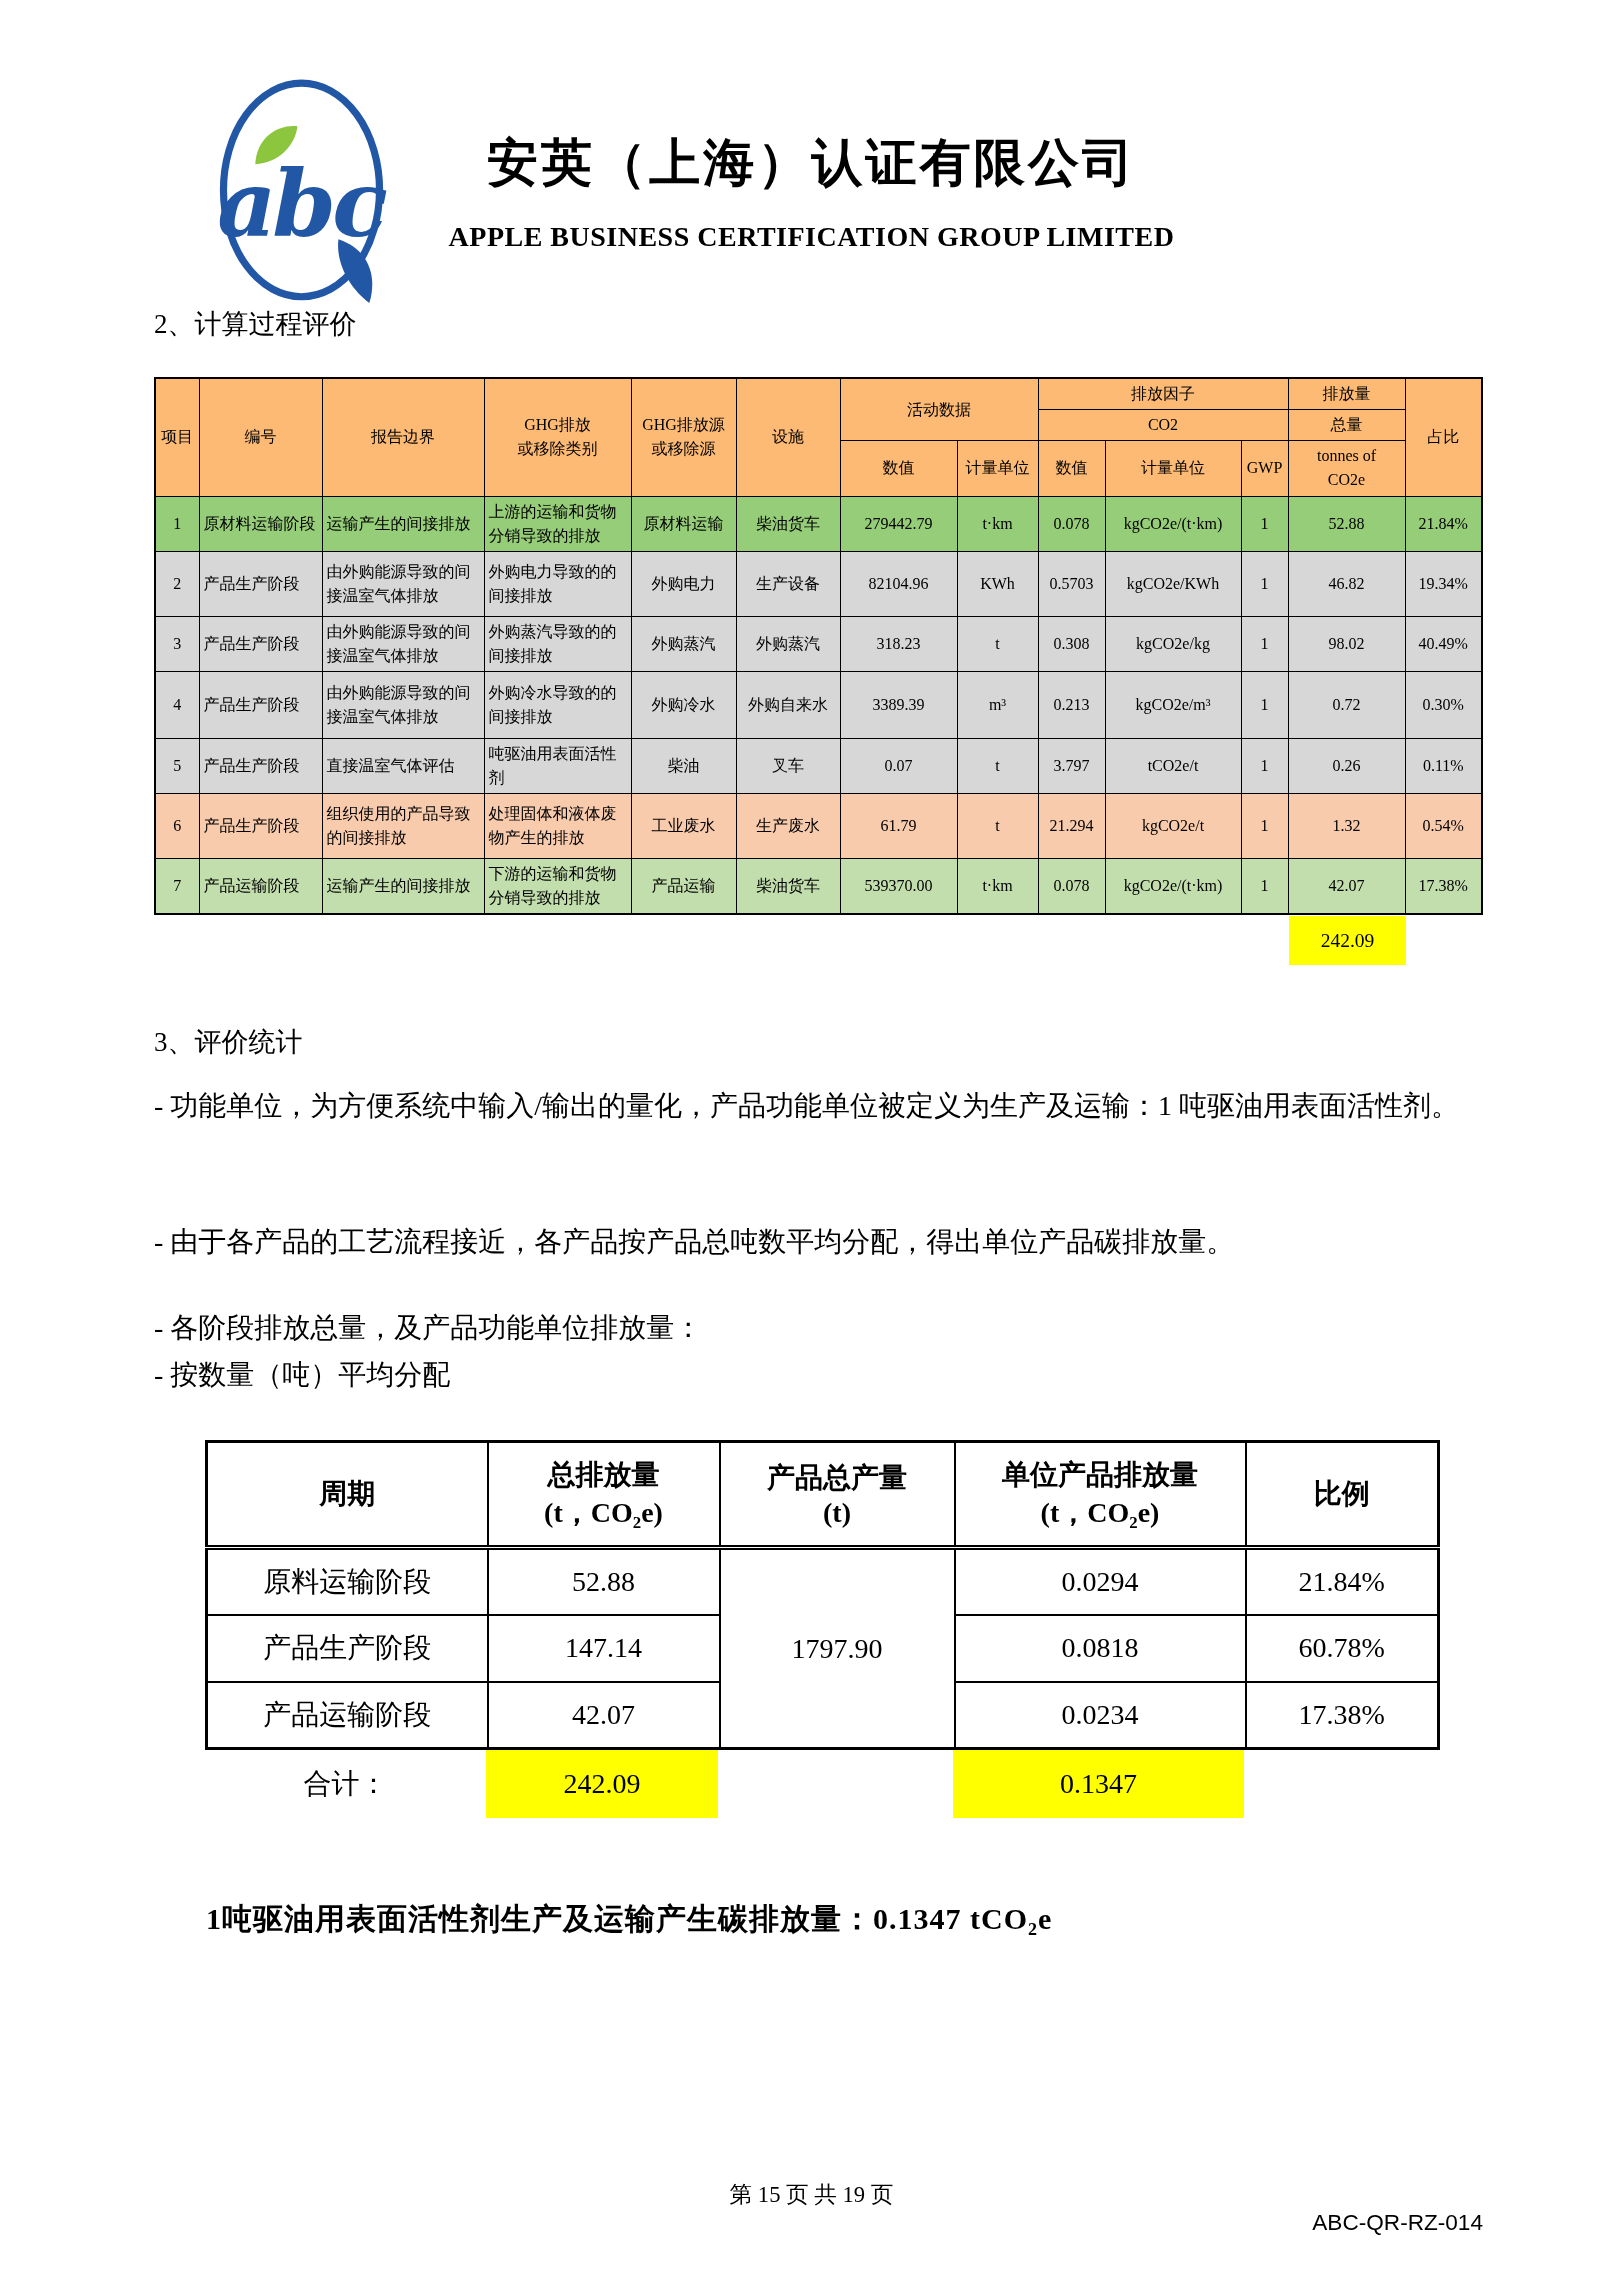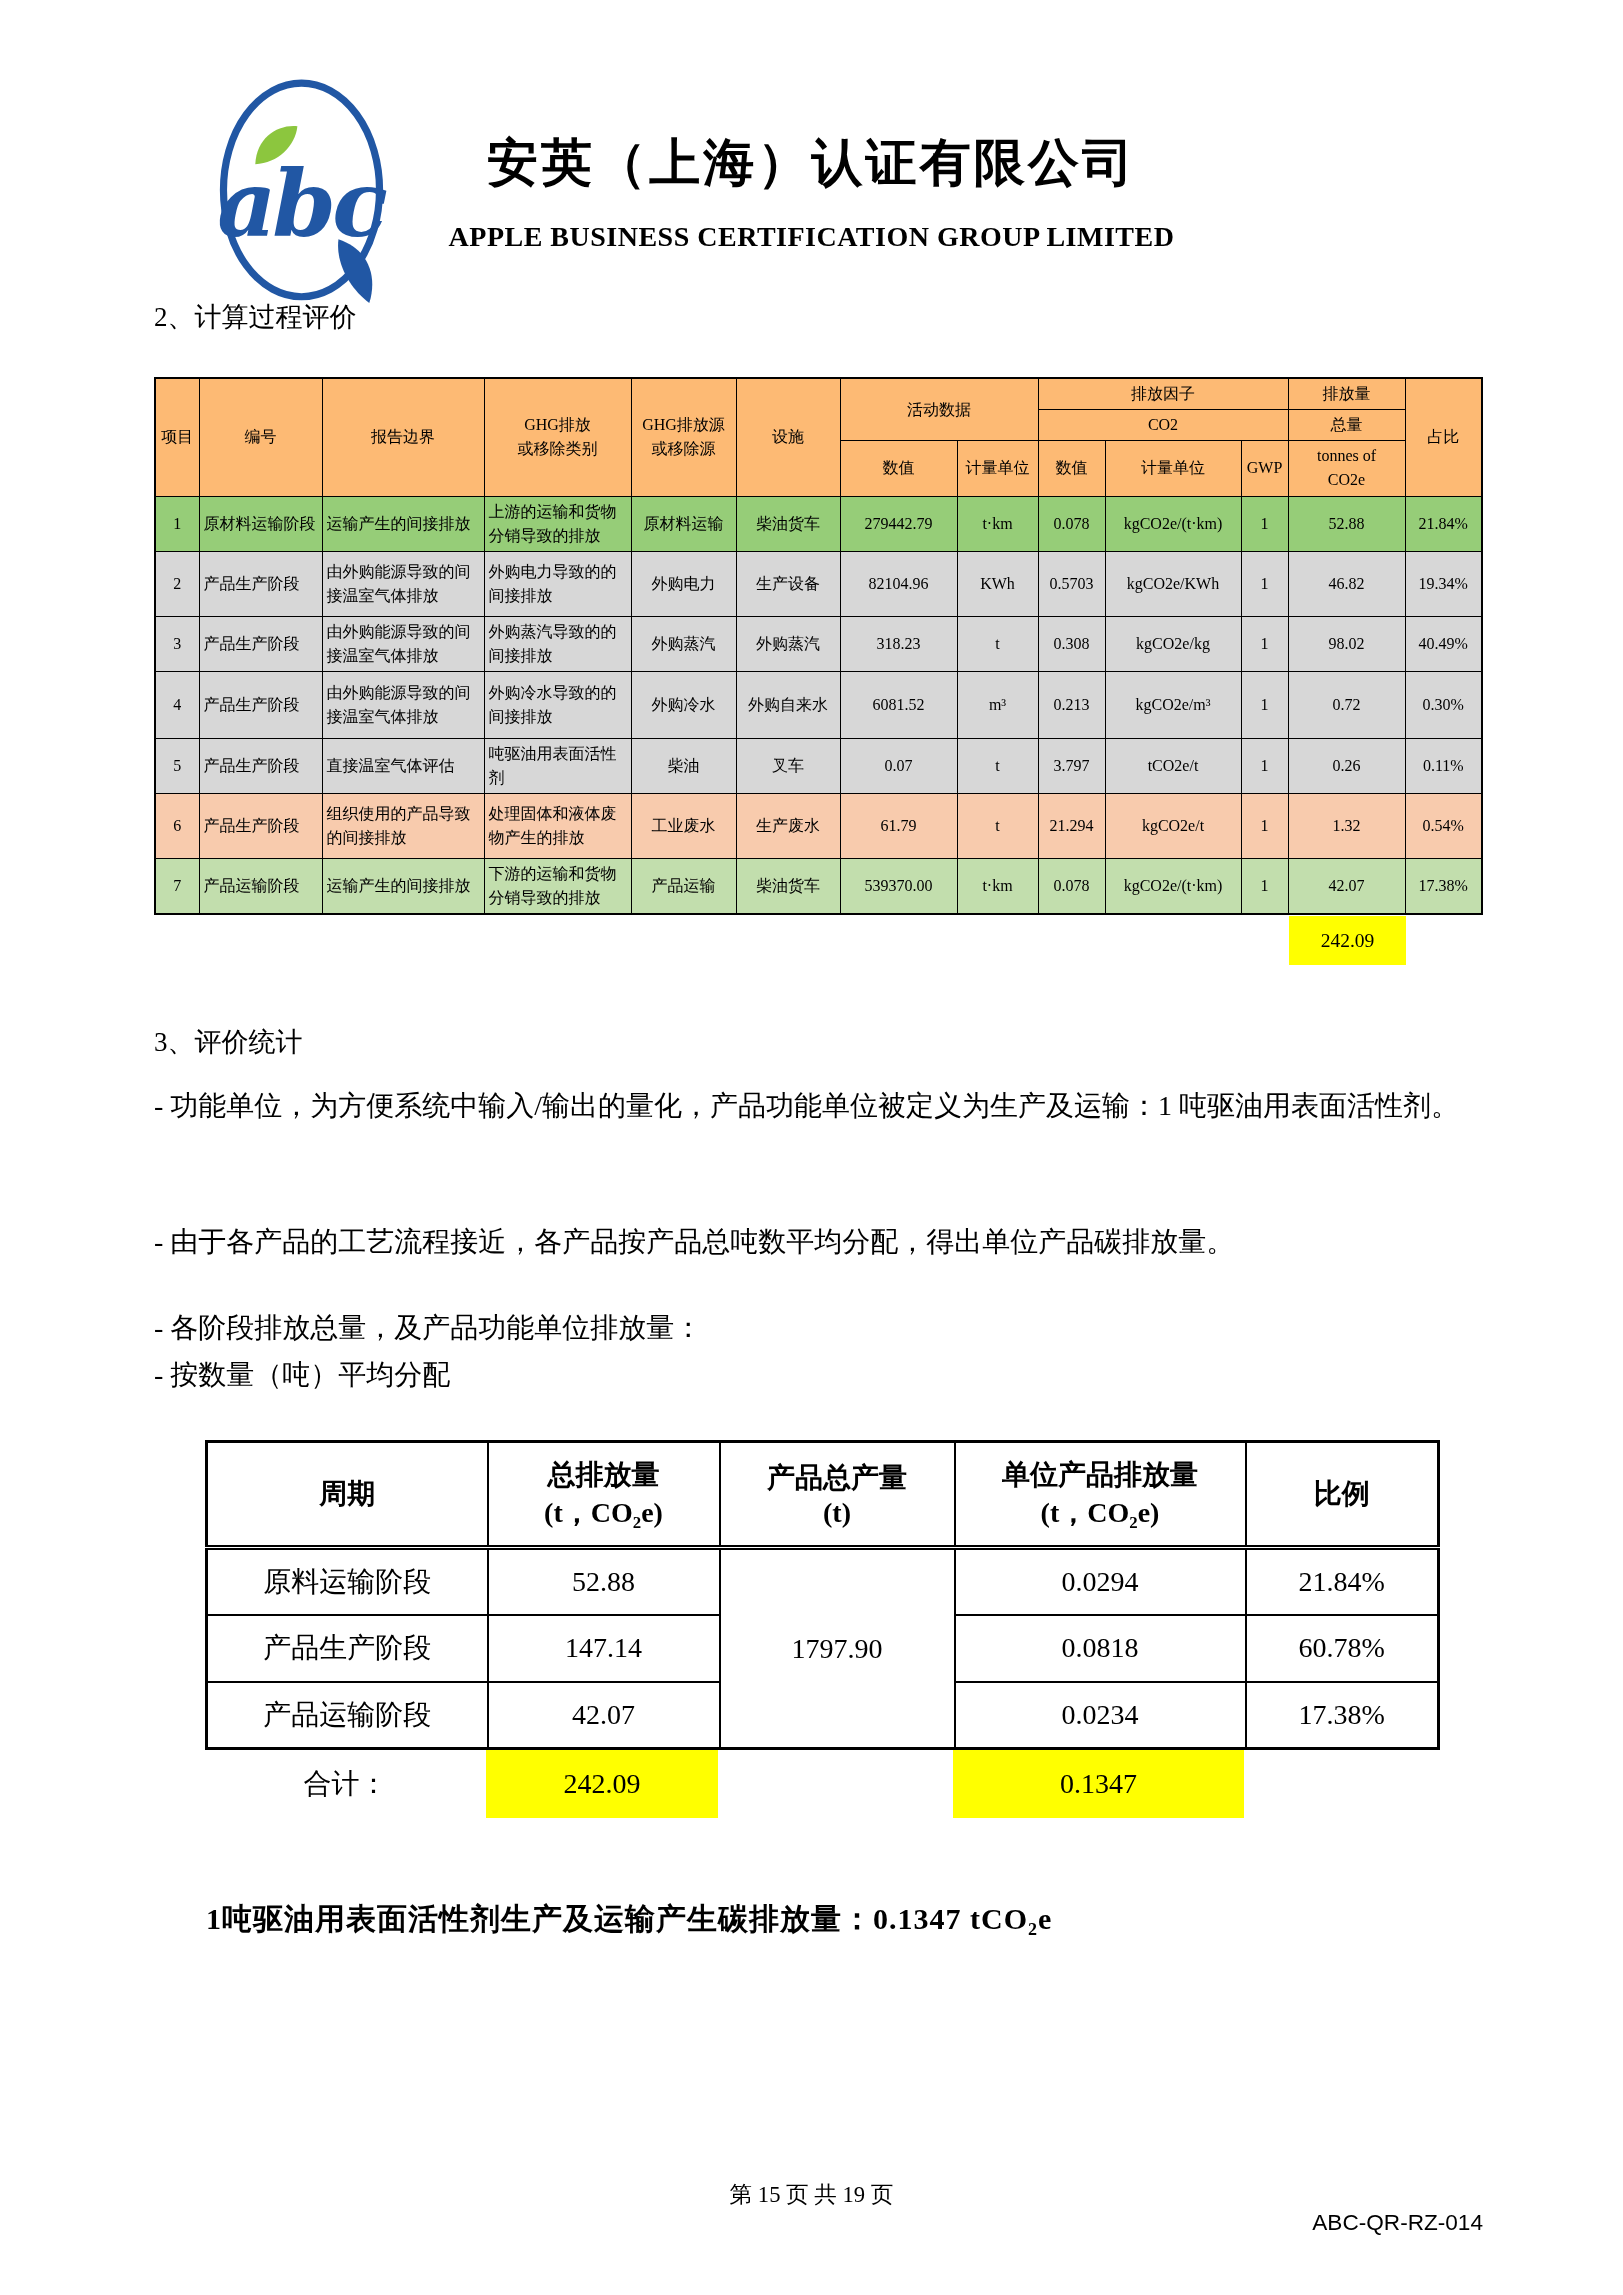--- a/index.html
+++ b/index.html
@@ -14,21 +14,21 @@
   .company-cn {
     position:absolute; left:0; right:0; top:129px; text-align:center;
     font-size:51px; font-weight:bold; letter-spacing:3.1px;
   }
   .company-en {
     position:absolute; left:0; right:0; top:221px; text-align:center;
     font-size:28px; font-weight:bold; letter-spacing:0.5px;
   }
   
   .sec-title { position:absolute; font-size:27px; }
-  .s2 { left:154px; top:299px; }
+  .s2 { left:154px; top:306px; }
   .s3 { left:154px; top:1024px; }
   .bullet { position:absolute; left:154px; width:1346px; font-size:28px; line-height:1.62; }
   .b1 { top:1083px; }
   .b2 { top:1219px; }
   .b3 { top:1305px; }
   .b4 { top:1352px; }
   
   .t1wrap { position:absolute; left:154px; top:377px; width:1326px; }
   table.t1 {
     border-collapse:collapse; table-layout:fixed; width:1326px;
@@ -179,21 +179,21 @@
           <td>98.02</td>
           <td>40.49%</td>
         </tr>
         <tr style="height:67px">
           <td>4</td>
           <td class="left">产品生产阶段</td>
           <td class="left">由外购能源导致的间接温室气体排放</td>
           <td class="left">外购冷水导致的的间接排放</td>
           <td>外购冷水</td>
           <td>外购自来水</td>
-          <td>6081.52</td>
+          <td>3389.39</td>
           <td>m³</td>
           <td>0.213</td>
           <td>kgCO2e/m³</td>
           <td>1</td>
           <td>0.72</td>
           <td>0.30%</td>
         </tr>
         <tr style="height:47px">
           <td>5</td>
           <td class="left">产品生产阶段</td>

